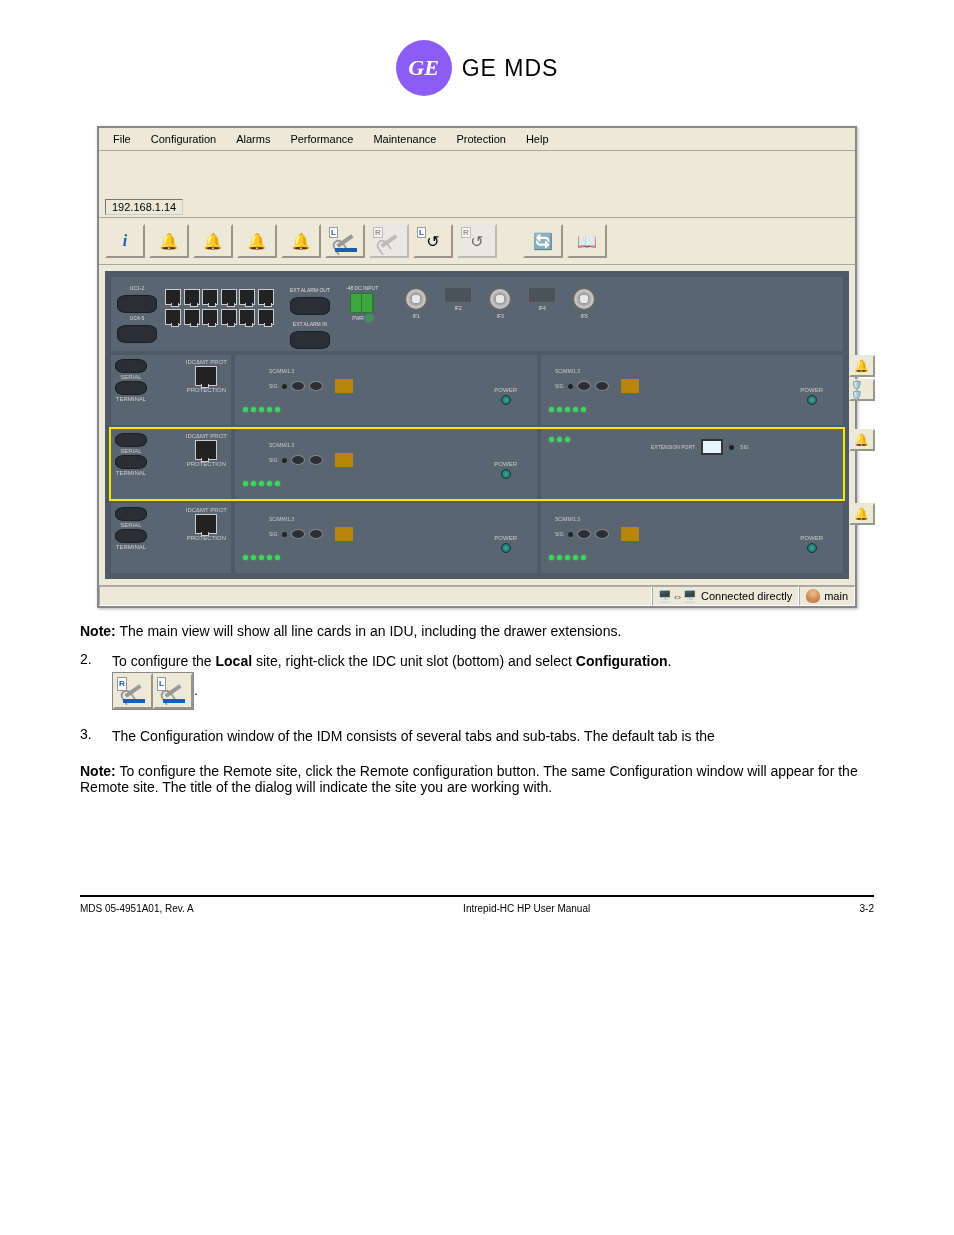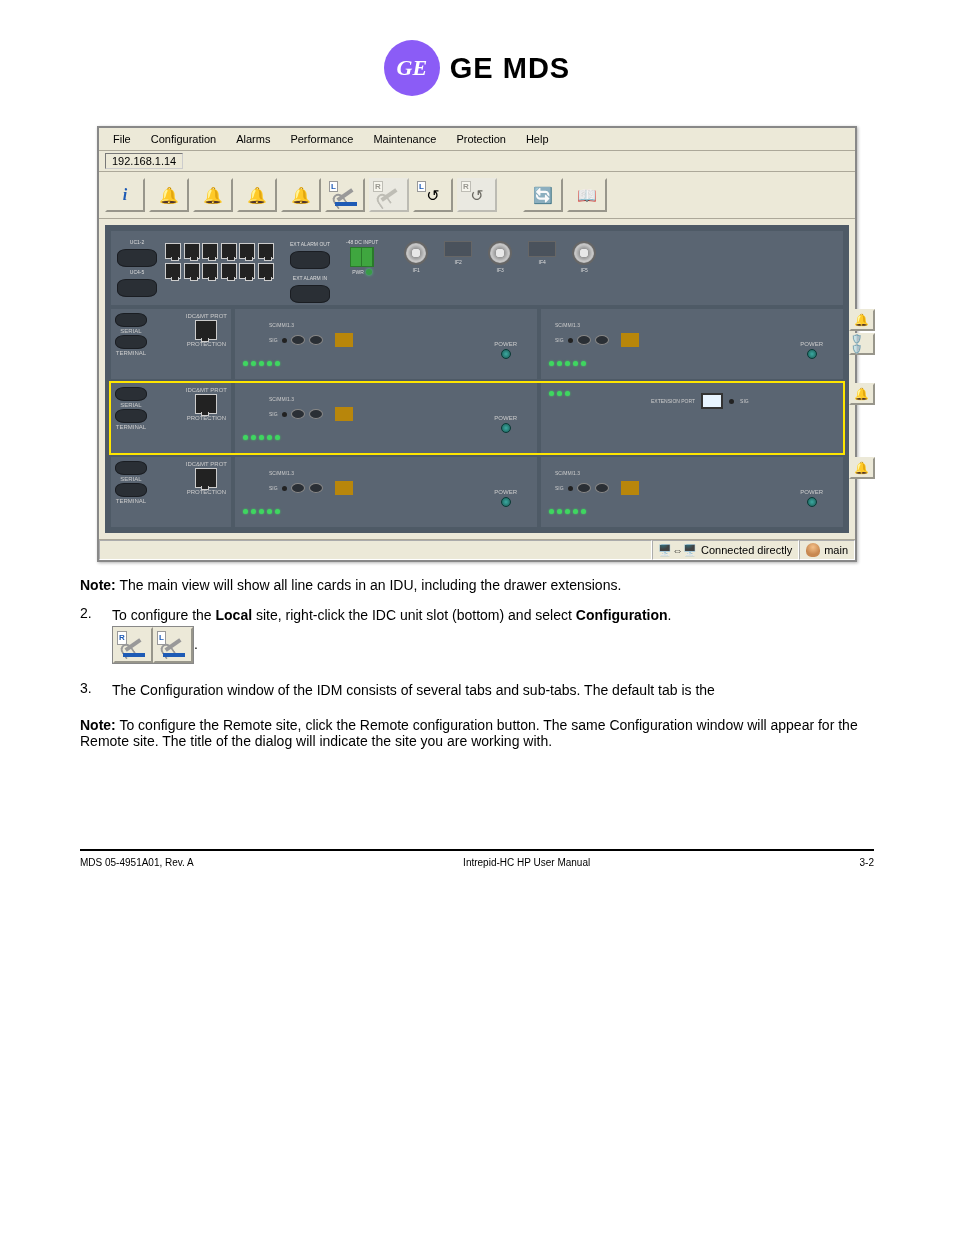--- a/index.html
+++ b/index.html
@@ -4,27 +4,27 @@
 <style>
   * { box-sizing: border-box; margin: 0; padding: 0; }
   body { font-family: Arial, sans-serif; background: #fff; width: 954px; color: #000; }
   
   .page { padding: 40px 80px 40px 80px; }
   
   
   .header-logo { text-align: center; margin-bottom: 30px; }
   .logo-wrap { display: inline-flex; align-items: center; gap: 10px; }
   .ge-circle { width: 56px; height: 56px; border-radius: 50%; background: #8b5cf6; color: #fff; display: flex; align-items: center; justify-content: center; font-style: italic; font-family: Georgia, serif; font-size: 22px; font-weight: bold; }
-  .logo-text { font-size: 29px; font-weight: bold; letter-spacing: 1px; }
+  .logo-text { font-size: 23px; font-weight: normal; letter-spacing: 1px; }
   
   
   .app-window { border: 2px solid #888; background: #ece9d8; width: 760px; margin: 0 auto 15px; box-shadow: 1px 1px 3px rgba(0,0,0,0.3); }
   .menubar { display: flex; background: #ece9d8; border-bottom: 1px solid #aca899; padding: 2px 4px; font-size: 11px; }
   .menubar span { padding: 3px 10px; cursor: default; }
-  .ip-bar { background: #ece9d8; border-bottom: 1px solid #aca899; padding: 2px 6px; font-size: 11px; }
+  .ip-bar { background: #ece9d8; border-bottom: 1px solid #aca899; padding: 2px 6px; font-size: 11px; margin-top: 46px; }
   .ip-cell { display: inline-block; border: 1px inset #ccc; background: #ece9d8; padding: 1px 6px; }
   
   .toolbar { display: flex; gap: 4px; padding: 6px; background: #ece9d8; border-bottom: 1px solid #aca899; }
   .tb-btn { width: 40px; height: 34px; border: 2px outset #ece9d8; background: #ece9d8; display: flex; align-items: center; justify-content: center; font-size: 16px; position: relative; }
   .tb-spacer { width: 18px; }
   .tb-info { color: #1e5bb5; font-style: italic; font-weight: bold; font-family: Georgia, serif; }
   .tb-bell { color: #c83c3c; }
   .tb-badge { position: absolute; top: 1px; left: 2px; font-size: 8px; font-weight: bold; color: #1e5bb5; background:#fff; padding:0 1px; border:1px solid #999;}
   .tb-disabled { filter: grayscale(1) opacity(0.55); }
   

